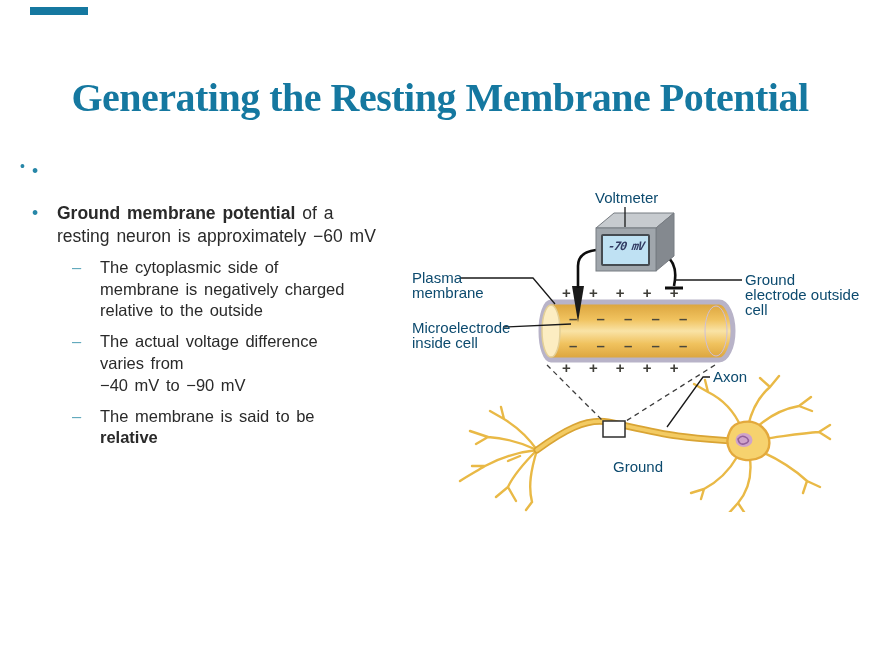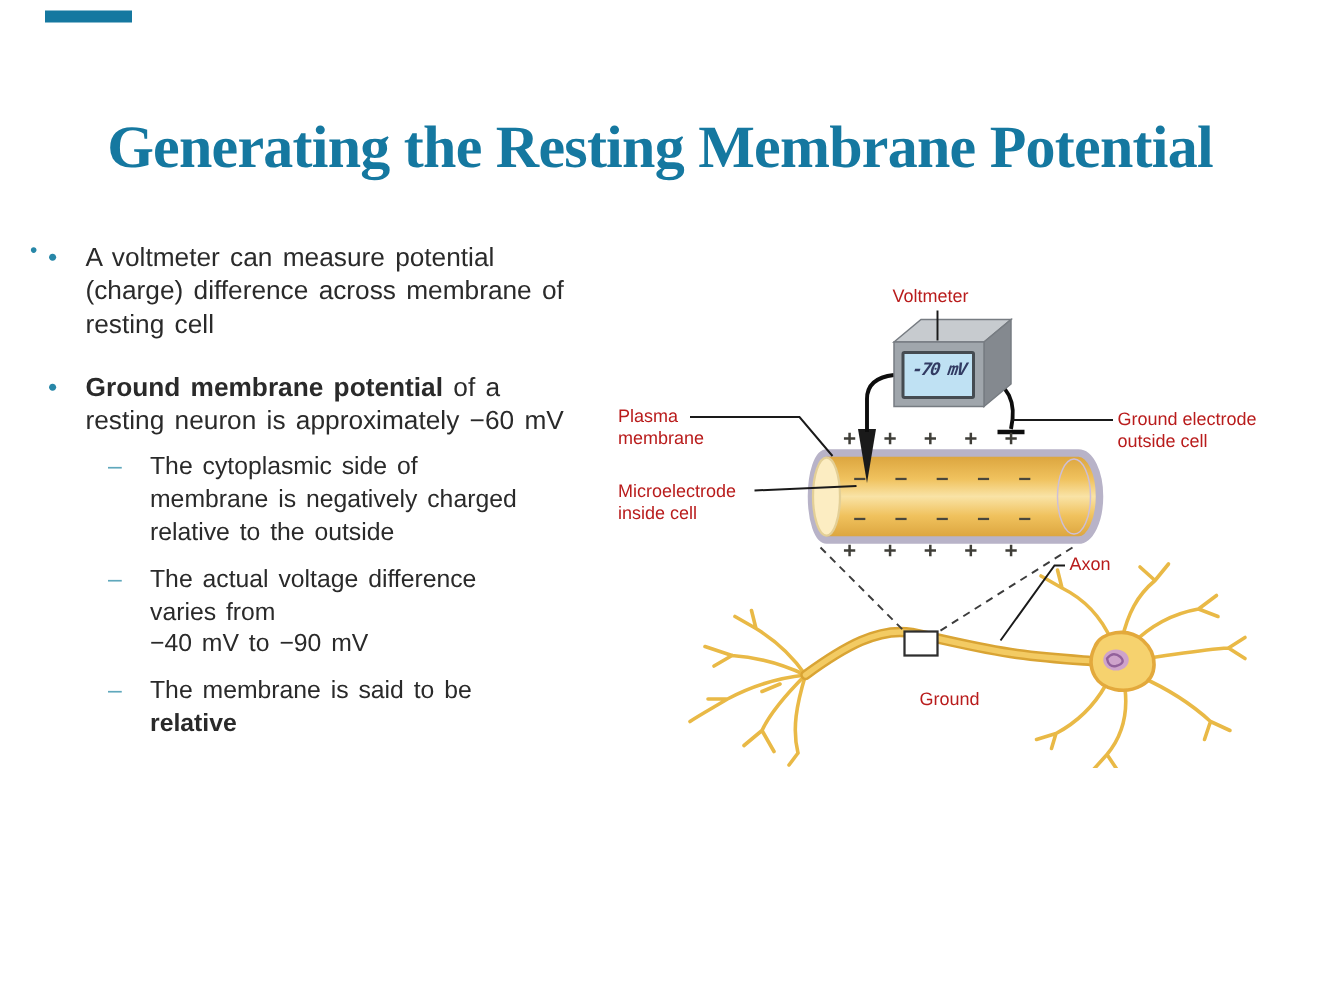--- a/index.html
+++ b/index.html
@@ -28,21 +28,21 @@
   .b-text { width:324px; }
   .b-item.tight { margin-bottom:10px; }
   .s-item { display:flex; margin-left:44px; font-size:16.5px; line-height:21.8px; margin-bottom:9px; }
   .s-dash { width:28px; color:#5fa8bc; flex:none; }
   .s-text { width:262px; }
   b { font-weight:700; }
 
   .diagram { position:absolute; left:400px; top:180px; width:480px; height:360px; }
   .diagram svg { position:absolute; left:0; top:0; }
   .dlabel {
-    position:absolute; font-size:12px; line-height:15px; color:#b91c1c;
+    position:absolute; font-size:15px; line-height:15px; color:#0c4a6e;
   }
   .meter-text {
     position:absolute; left:202px; top:59px; width:47px; height:24px;
     text-align:center; font-family:"DejaVu Sans Mono", monospace;
     font-style:italic; font-weight:700; font-size:11.5px; color:#323b63;
     transform:skewX(-8deg); letter-spacing:-1px;
   }
   .charges {
     position:absolute; font-size:15px; line-height:16px; color:#3f3e38;
     white-space:nowrap; font-weight:600;
@@ -57,21 +57,20 @@
 
   <div class="corner-bar"></div>
 
   <h1 class="title">Generating the Resting Membrane Potential</h1>
 
   <div class="stray-dot">•</div>
 
   <div class="bullets">
     <div class="b-item">
       <span class="b-dot">•</span>
-      <div class="b-text">A voltmeter can measure potential (charge) difference across membrane of resting cell</div>
     </div>
     <div class="b-item tight">
       <span class="b-dot">•</span>
       <div class="b-text"><b>Ground membrane potential</b><span> of a resting neuron is approximately −60 mV</span></div>
     </div>
     <div class="s-item">
       <span class="s-dash">–</span>
       <div class="s-text">The cytoplasmic side of membrane is negatively charged relative to the outside</div>
     </div>
     <div class="s-item">

